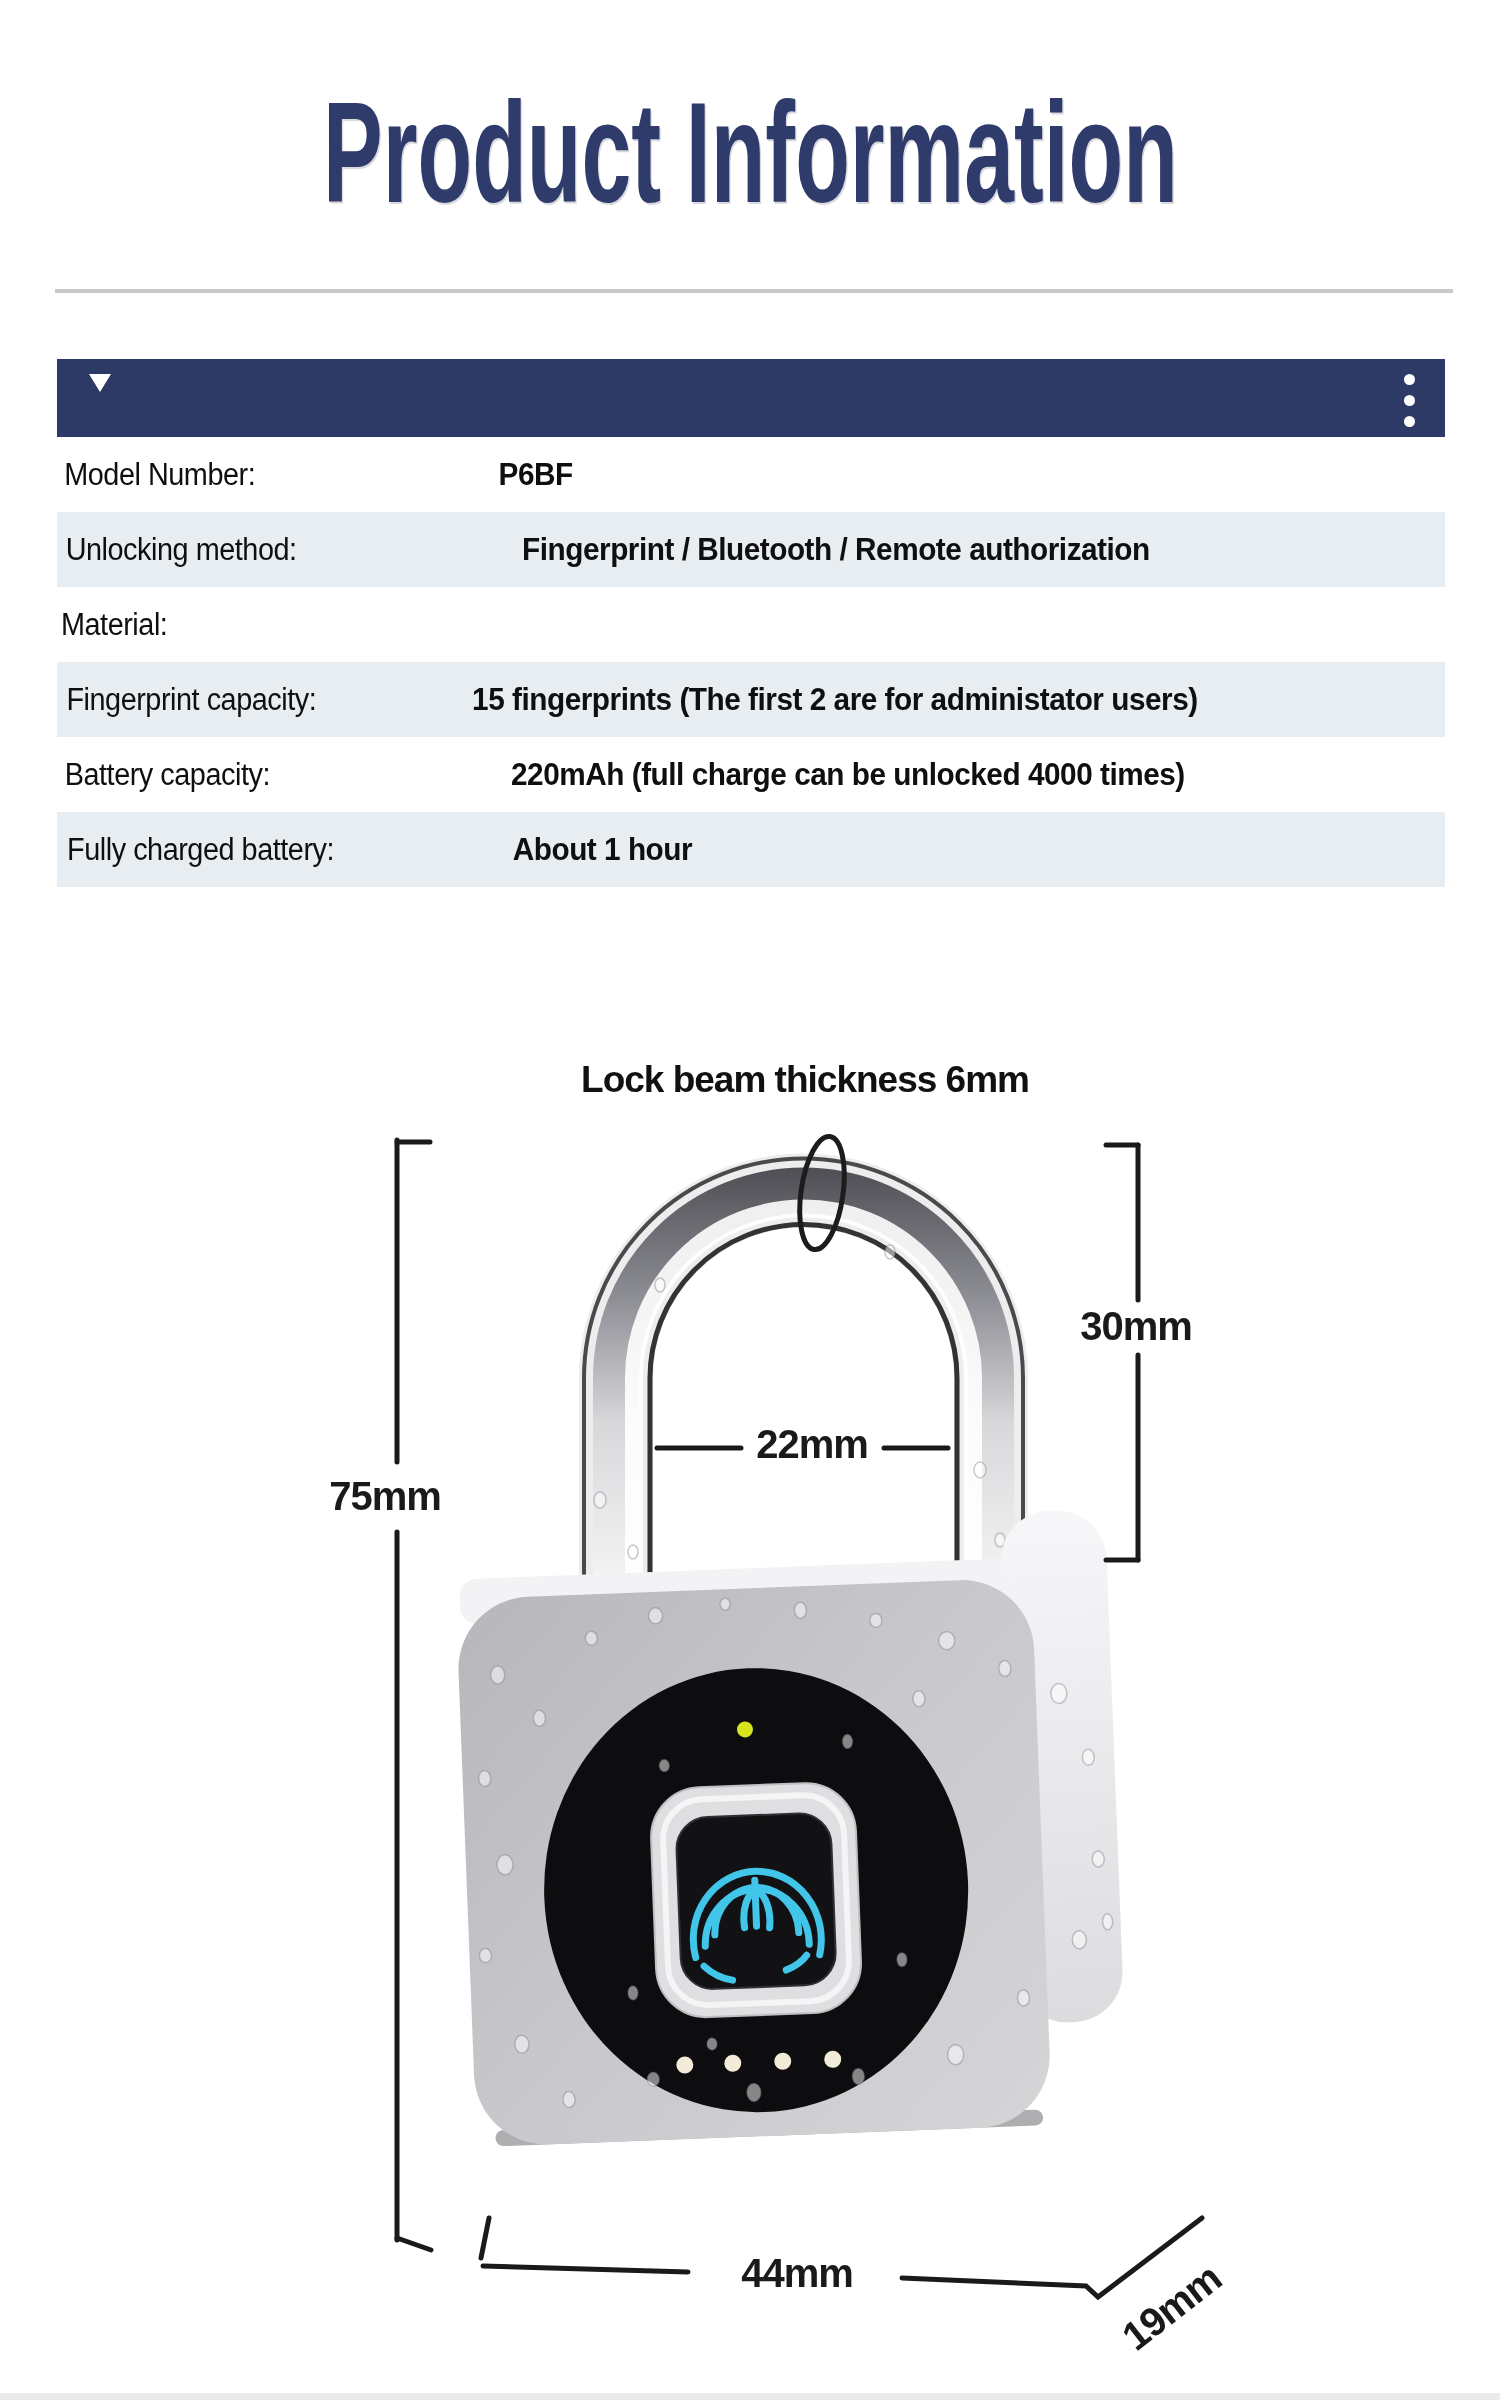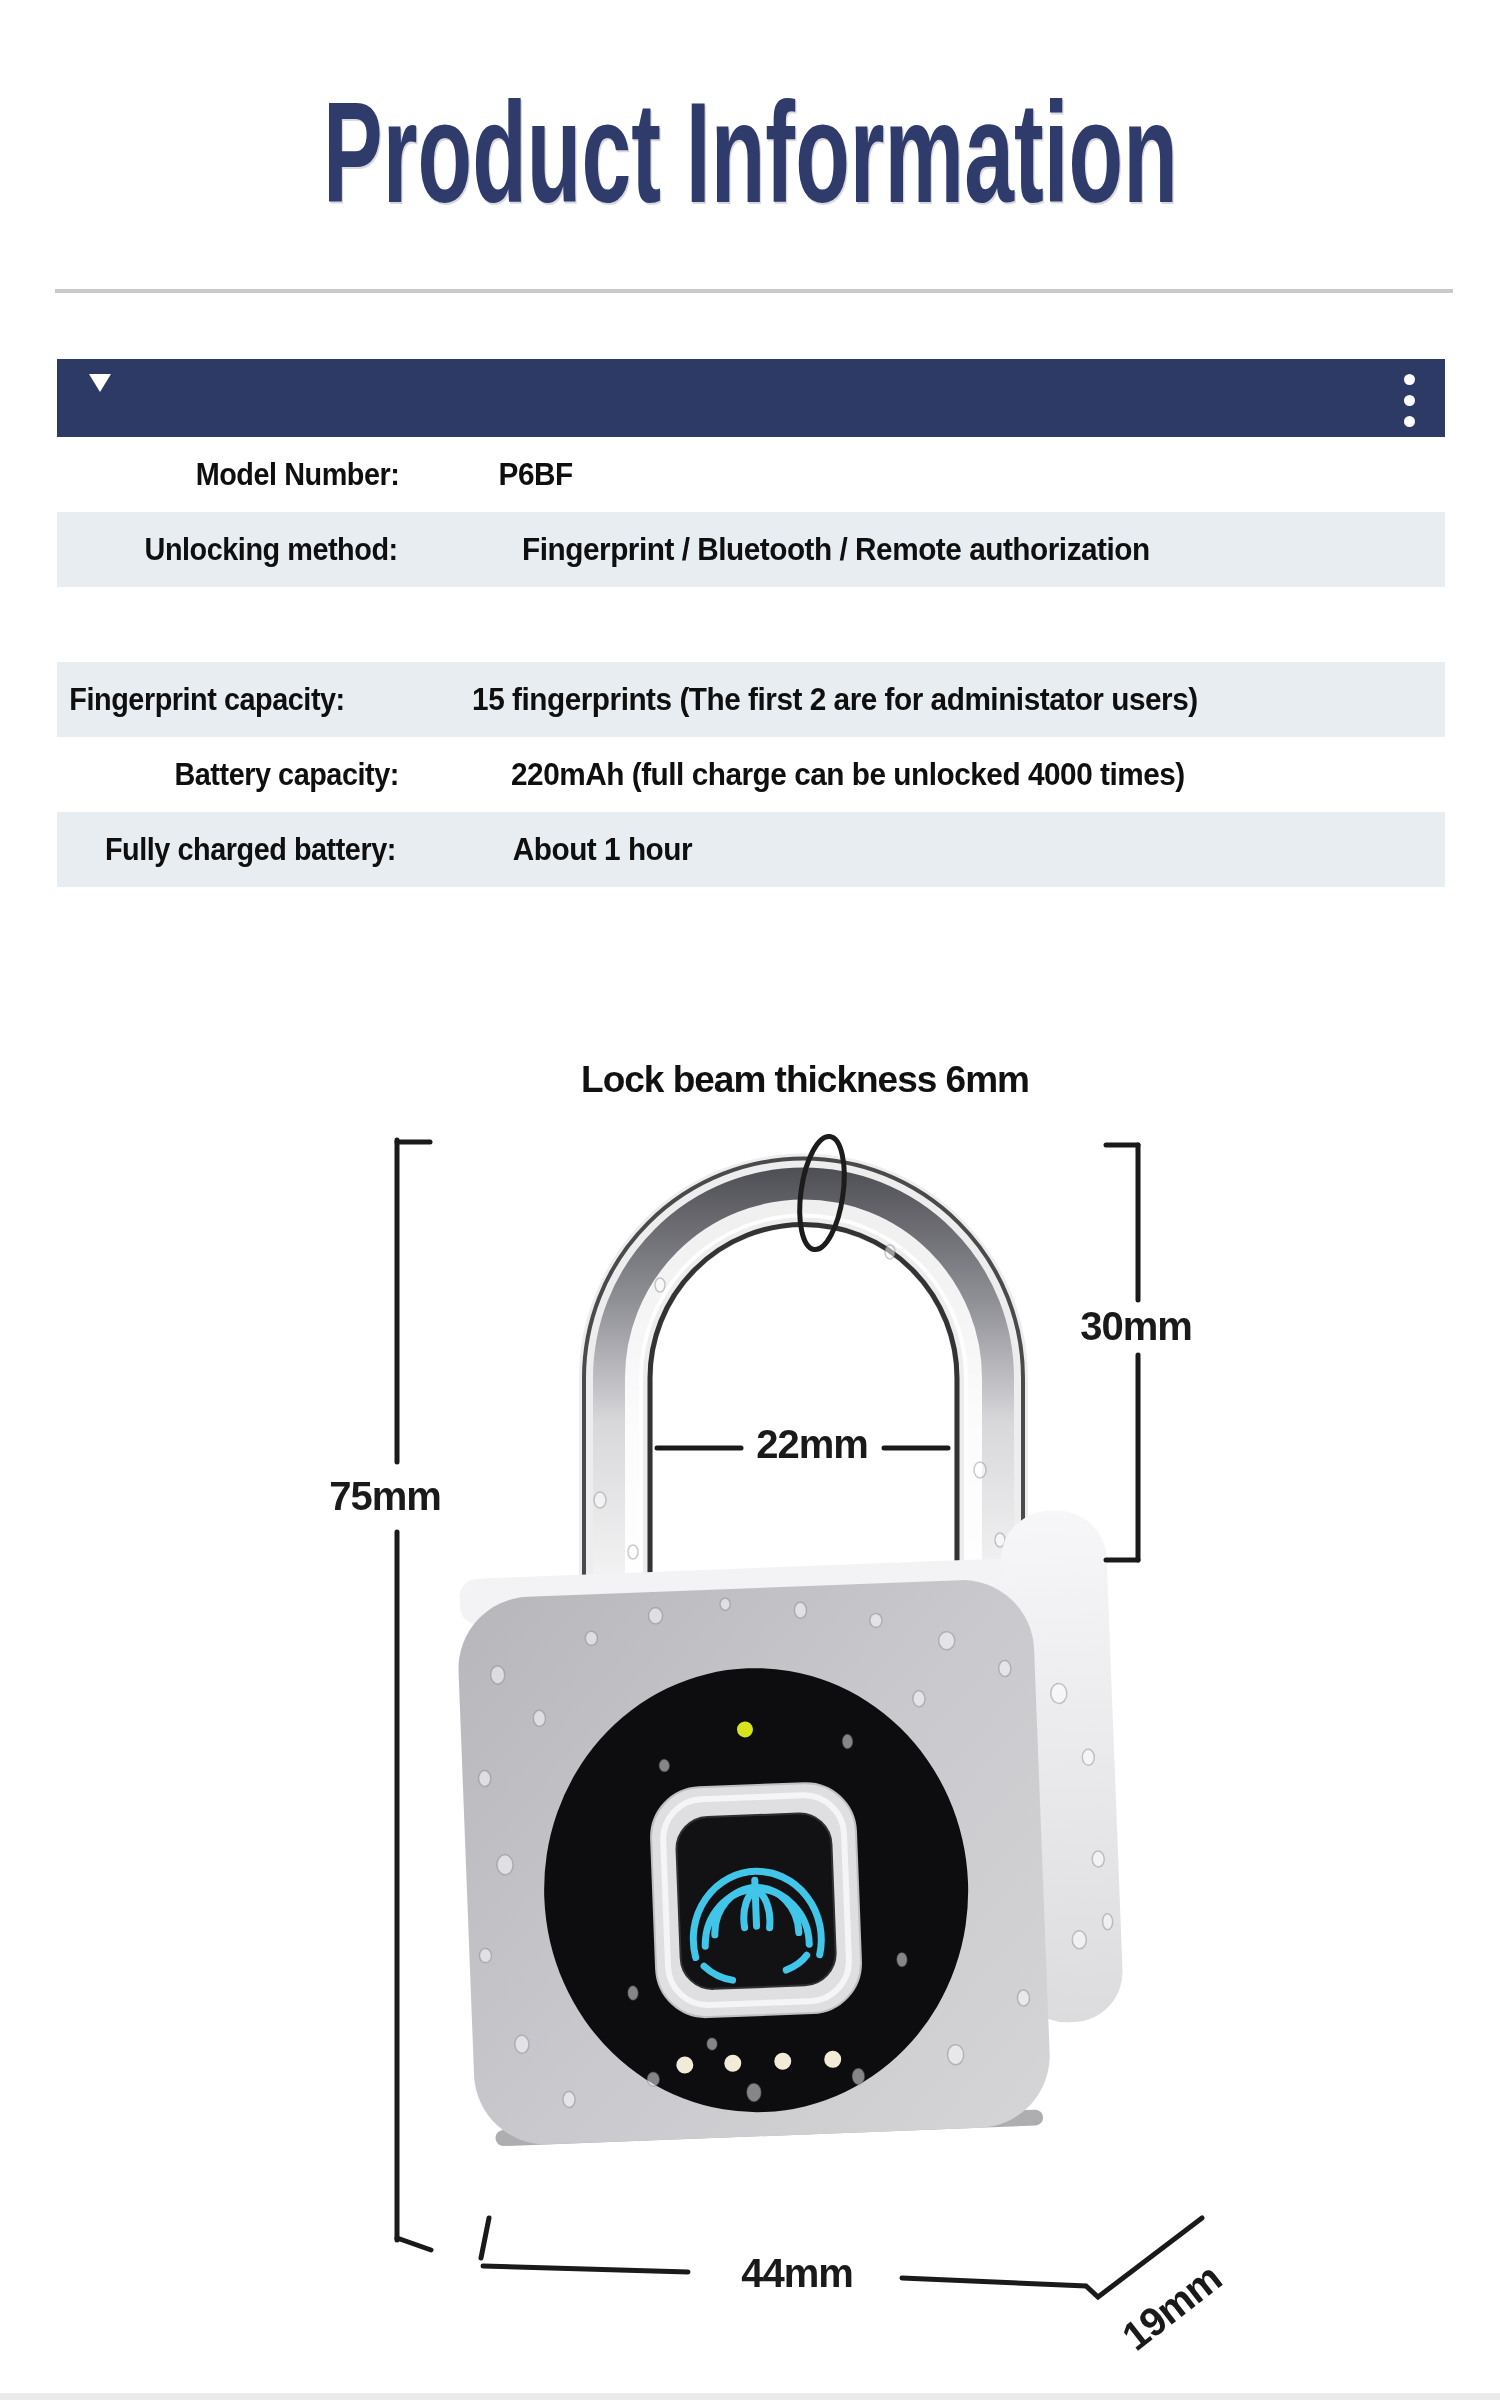--- a/index.html
+++ b/index.html
@@ -25,22 +25,22 @@
     border-top:18px solid #ffffff;
   }
   .kebab{position:absolute; right:30px; top:15px; display:flex; flex-direction:column; gap:10px; cursor:pointer;}
   .kebab i{display:block; width:11px; height:11px; border-radius:50%; background:#ffffff;}
   
   .spec-table{position:absolute; top:437px; left:57px; width:1388px;}
   .spec-row{display:flex; align-items:center; height:75px; background:#ffffff;}
   .spec-row.alt{background:#e8edf1;gap:12px;}
   .spec-label{
     width:350px; padding-right:90px; box-sizing:content-box;
-    display:flex; justify-content:flex-end; align-items:center;
-    font-size:31px; font-weight:bold; letter-spacing:-.5px; white-space:nowrap;
+    display:flex; justify-content:flex-start; align-items:center;
+    font-size:31px; font-weight:normal; letter-spacing:-.5px; white-space:nowrap;
   }
   .spec-value{
     flex:1; padding-right:232px;
     display:flex; align-items:center;
     font-size:31px; font-weight:bold; letter-spacing:-.5px; white-space:nowrap;
   }
   .cond{display:inline-block; transform:scaleX(.93); transform-origin:50% 50%;}
   .cond-v{display:inline-block; transform:scaleX(.96); transform-origin:50% 50%;}
   
   .figure-svg{position:absolute; top:1040px; left:0;}
@@ -79,20 +79,23 @@
     </div>
     <div class="spec-row alt">
       <div class="spec-label">
           <span class="cond">Unlocking method:</span>
         </div>
       <div class="spec-value">
           <span class="cond-v">Fingerprint / Bluetooth / Remote authorization</span>
         </div>
     </div>
     <div class="spec-row">
+      <div class="spec-label">
+          <span class="cond">Material:</span>
+        </div>
     </div>
     <div class="spec-row alt">
       <div class="spec-label">
           <span class="cond">Fingerprint capacity:</span>
         </div>
       <div class="spec-value">
           <span class="cond-v">15 fingerprints (The first 2 are for administator users)</span>
         </div>
     </div>
     <div class="spec-row">

